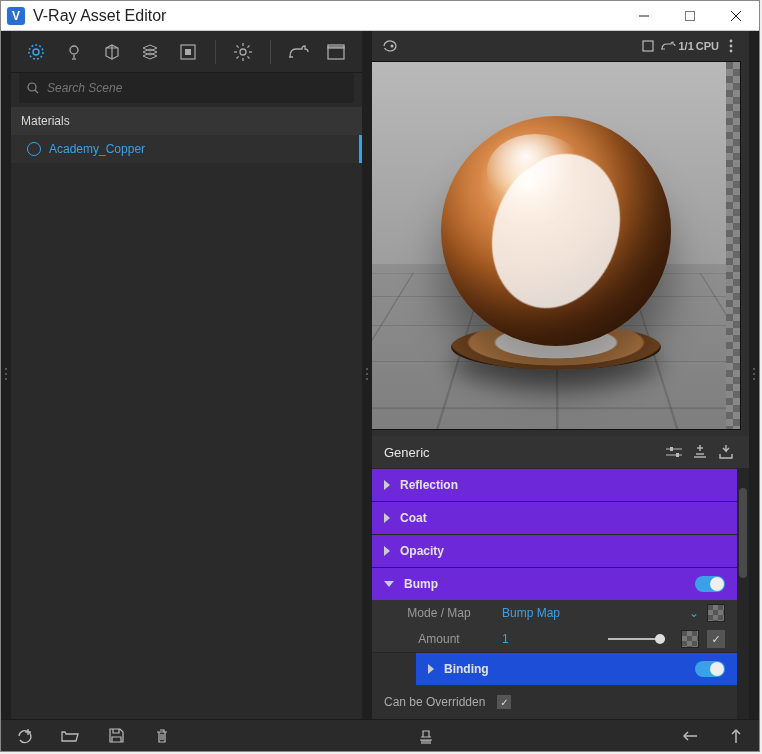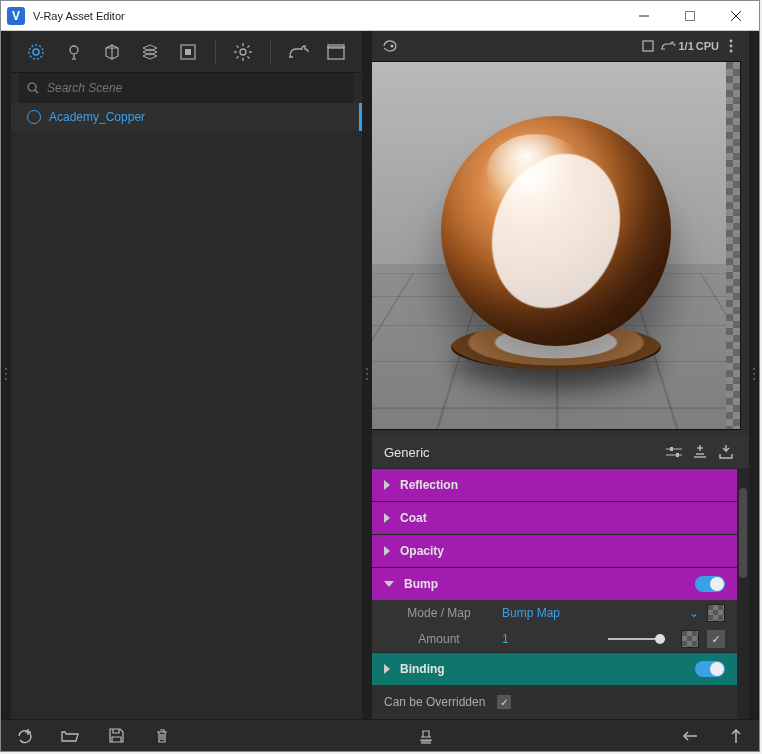--- a/index.html
+++ b/index.html
@@ -1,21 +1,21 @@
 <!DOCTYPE html>
 <html><head>
 <meta charset="utf-8">
 <style>
   * { box-sizing: border-box; margin: 0; padding: 0; font-family: "Segoe UI", Arial, sans-serif; }
   body { background: #f0f0f0; width: 762px; height: 754px; overflow: hidden; }
   .window { width: 760px; height: 752px; background: #2a2a2a; border: 1px solid #888; display: flex; flex-direction: column; }
   
   .titlebar { height: 30px; background: #fff; display: flex; align-items: center; padding: 0 0 0 6px; border-bottom: 1px solid #ccc; }
   .titlebar .appicon { width: 18px; height: 18px; background: #2b6ed3; border-radius: 3px; display: flex; align-items: center; justify-content: center; color: #fff; font-weight: bold; font-size: 12px; margin-right: 8px; }
-  .titlebar .title { font-size: 11px; color: #222; flex: 1; }
+  .titlebar .title { font-size: 16px; color: #222; flex: 1; }
   .titlebar .winbtn { width: 46px; height: 30px; display: flex; align-items: center; justify-content: center; color: #222; font-size: 13px; }
   
   .toolbar { height: 42px; background: #2a2a2a; display: flex; align-items: center; padding: 0 8px; gap: 4px; border-bottom: 1px solid #1b1b1b; }
   .toolbar .tbtn { width: 34px; height: 34px; display: flex; align-items: center; justify-content: center; color: #a8a8a8; border-radius: 3px; }
   .toolbar .tbtn.active { color: #3aa1e8; }
   .toolbar .sep { width: 1px; height: 24px; background: #444; margin: 0 6px; }
   
   .main { flex: 1; display: flex; min-height: 0; }
   .splitter { width: 10px; background: #1f1f1f; display:flex; align-items:center; justify-content:center; }
   .splitter .grab { width:2px; height:14px; display:flex; flex-direction:column; gap:3px;}
@@ -63,22 +63,22 @@
   .baseplate{position:absolute;left:50%;bottom:16%;transform:translateX(-50%);width:210px;height:46px;border-radius:50%;
     background: radial-gradient(ellipse at 50% 40%, #e8e6e4 0 40%, #b57b45 42% 58%, #6e4420 60% 70%, #2c1a0b 72%);
     box-shadow: 0 18px 22px rgba(0,0,0,.4);
   }
   
   .propheader { height: 32px; display:flex; align-items:center; padding:0 12px; color:#e5e5e5; font-size:13px; background:#333; }
   .propheader .spacer{flex:1;}
   .propheader .hicon{width:22px;height:22px;display:flex;align-items:center;justify-content:center;color:#bbb;margin-left:4px;}
   .sections { overflow:auto; }
   .section { border-top:1px solid #262626; }
-  .secrow { height:32px; display:flex; align-items:center; padding:0 12px; color:#e2e2e2; font-size:12px; background:#a21caf; }
-  .secrow.alt{background:#0f766e;}
+  .secrow { height:32px; display:flex; align-items:center; padding:0 12px; color:#e2e2e2; font-size:12px; background:#6d28d9; }
+  .secrow.alt{background:#1d4ed8;margin-left:44px;}
   .tri { display:inline-block; width:0;height:0;margin-right:10px;}
   .tri.closed{border-top:5px solid transparent;border-bottom:5px solid transparent;border-left:6px solid #ccc;}
   .tri.open{border-left:5px solid transparent;border-right:5px solid transparent;border-top:6px solid #ccc;}
   .secrow .label{font-weight:600;}
   .secrow .spacer{flex:1;}
   .toggle { width:30px;height:16px;background:#3aa1e8;border-radius:8px;position:relative;}
   .toggle .knob{position:absolute;right:1px;top:1px;width:14px;height:14px;background:#eee;border-radius:50%;}
   .proprow { display:flex; align-items:center; padding:4px 12px; color:#aaa; font-size:12px; gap:8px; background:#333;}
   .proprow .plabel{width:110px;color:#9a9a9a;text-align:center;}
   .proprow .pval{color:#3aa1e8;flex:0 0 90px;}
@@ -205,20 +205,21 @@
       <div class="search">
         <span class="sicon">
           <svg width="12" height="12" viewBox="0 0 12 12">
               <circle cx="5" cy="5" r="4" fill="none" stroke="#888" stroke-width="1.2"></circle>
               <line x1="8" y1="8" x2="11" y2="11" stroke="#888" stroke-width="1.2"></line>
             </svg>
         </span>
         <input placeholder="Search Scene" style="">
       </div>
 
+      <div class="cathead">Materials</div>
 
       <div class="matitem">
         <span class="ball"></span>
         <span>Academy_Copper</span>
       </div>
 
       <div class="leftfill"></div>
     </div>
 
     <div class="splitter">

